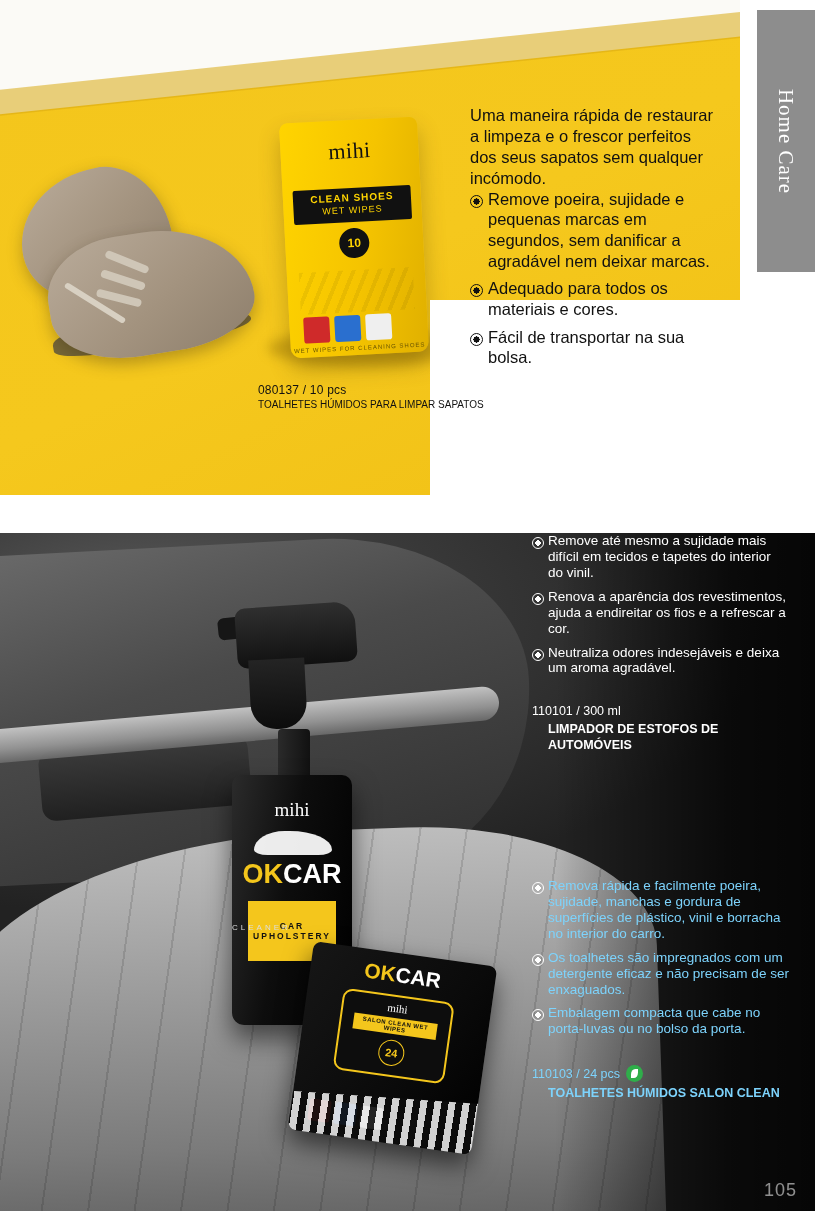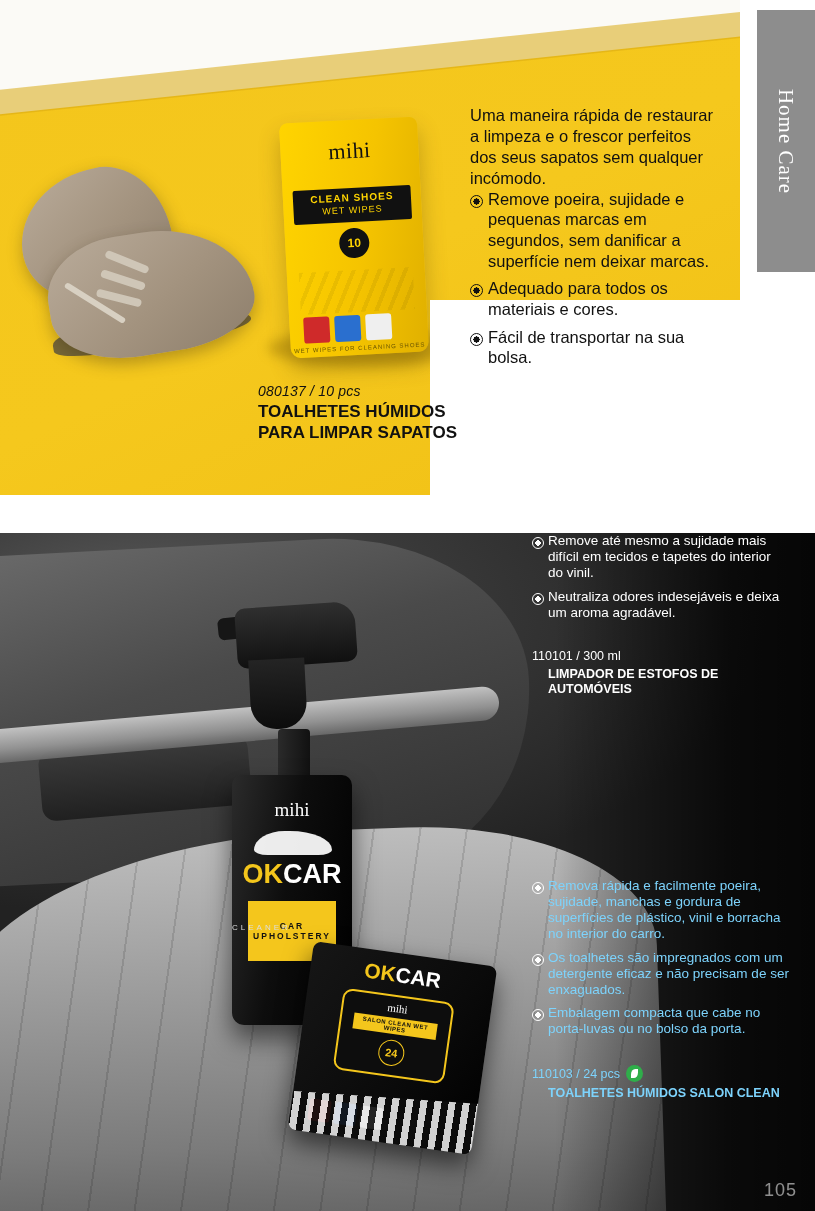--- a/index.html
+++ b/index.html
@@ -195,22 +195,22 @@
     filter: blur(6px);
   }
 
   
   .caption-top {
     position: absolute;
     left: 258px; top: 383px;
     width: 230px;
     color: #111;
   }
-  .caption-code { font-size: 14px; letter-spacing: .2px; font-style: italic; }
-  .caption-name { font-size: 17px; font-weight: bold; line-height: 1.25; margin-top: 2px; }
+  .caption-code { font-size: 12px; letter-spacing: .2px; }
+  .caption-name { font-size: 10px; font-weight: normal; line-height: 1.25; margin-top: 2px; }
 
   
   .copy-top {
     position: absolute;
     left: 470px; top: 105px;
     width: 252px;
     color: #111;
   }
   .lead {
     font-size: 16.5px;
@@ -576,21 +576,21 @@
     </div>
 
     <div class="caption-top">
       <div class="caption-code">080137 / 10 pcs</div>
       <div class="caption-name">TOALHETES HÚMIDOS PARA LIMPAR SAPATOS</div>
     </div>
 
     <div class="copy-top">
       <p class="lead">Uma maneira rápida de restaurar a limpeza e o frescor perfeitos dos seus sapatos sem qualquer incómodo.</p>
       <ul class="bullets">
-        <li>Remove poeira, sujidade e pequenas marcas em segundos, sem danificar a superfície nem deixar marcas.</li>
+        <li>Remove poeira, sujidade e pequenas marcas em segundos, sem danificar a agradável nem deixar marcas.</li>
         <li>Adequado para todos os materiais e cores.</li>
         <li>Fácil de transportar na sua bolsa.</li>
       </ul>
     </div>
   </div>
 
   <div class="tab">
     <span>Home Care</span>
   </div>
 
@@ -626,20 +626,21 @@
         <i class="pi-red"></i>
         <i class="pi-blue"></i>
         <i class="pi-white"></i>
       </div>
       <div class="pack2-stripes"></div>
     </div>
 
     <div class="copy-car1">
       <ul class="bullets-sm">
         <li>Remove até mesmo a sujidade mais difícil em tecidos e tapetes do interior do vinil.</li>
+        <li>Renova a aparência dos revestimentos, ajuda a endireitar os fios e a refrescar a cor.</li>
         <li>Neutraliza odores indesejáveis e deixa um aroma agradável.</li>
       </ul>
       <div class="code-line">
         <span>110101 / 300 ml</span>
       </div>
       <div class="prod-name">LIMPADOR DE ESTOFOS DE AUTOMÓVEIS</div>
     </div>
 
     <div class="copy-car2">
       <ul class="bullets-sm">

